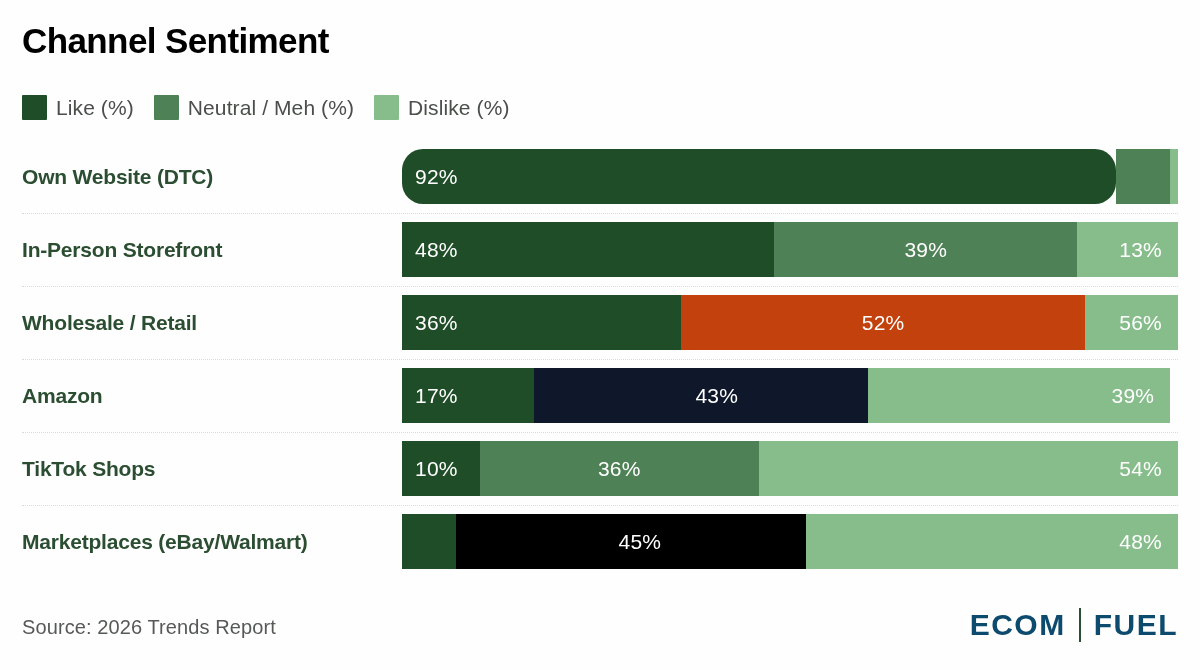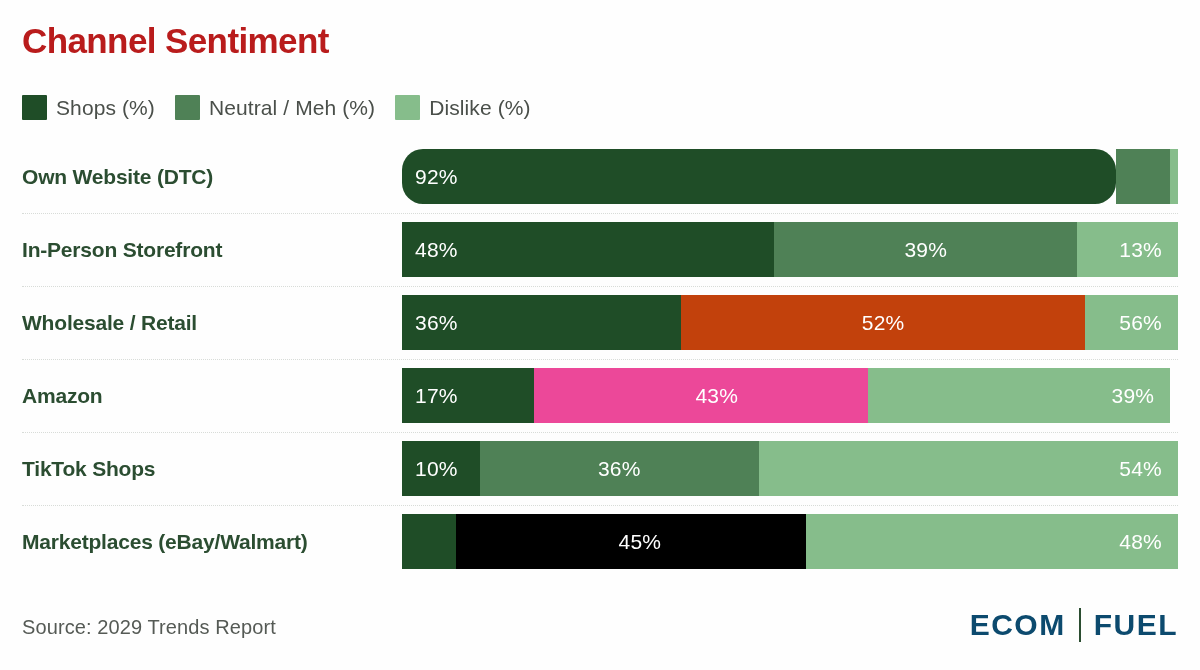--- a/index.html
+++ b/index.html
@@ -20,21 +20,21 @@
   }
 
   
   .chart-title {
     position: absolute;
     left: 22px;
     top: 20px;
     font-size: 35px;
     font-weight: bold;
     letter-spacing: -0.6px;
-    color: #b91c1c;
+    color: #000000;
     line-height: 1.2;
   }
 
   
   .legend {
     position: absolute;
     left: 22px;
     top: 95px;
     display: flex;
     align-items: center;
@@ -152,21 +152,21 @@
 </head>
 <body>
 
 <div class="canvas">
 
   <div class="chart-title">Channel Sentiment</div>
 
   <div class="legend">
       <div class="legend-item">
         <span class="legend-swatch" style="background: rgb(31, 77, 39);"></span>
-        <span class="legend-label">Shops (%)</span>
+        <span class="legend-label">Like (%)</span>
       </div>
       <div class="legend-item">
         <span class="legend-swatch" style="background: rgb(79, 129, 86);"></span>
         <span class="legend-label">Neutral / Meh (%)</span>
       </div>
       <div class="legend-item">
         <span class="legend-swatch" style="background: rgb(134, 189, 139);"></span>
         <span class="legend-label">Dislike (%)</span>
       </div>
     </div>
@@ -212,21 +212,21 @@
           </div>
         </div>
       </div>
       <div class="row">
         <div class="row-sep"></div>
         <div class="row-label">Amazon</div>
         <div class="bar">
           <div class="seg align-left" style="background: rgb(31, 77, 39); flex: 0 0 17%;">
             <span class="seg-value">17%</span>
           </div>
-          <div class="seg align-center" style="background: #ec4899; flex: 0 0 43%; padding-left: 32px;">
+          <div class="seg align-center" style="background: #0f172a; flex: 0 0 43%; padding-left: 32px;">
             <span class="seg-value">43%</span>
           </div>
           <div class="seg align-right" style="background: rgb(134, 189, 139); flex: 0 0 39%;">
             <span class="seg-value">39%</span>
           </div>
         </div>
       </div>
       <div class="row">
         <div class="row-sep"></div>
         <div class="row-label">TikTok Shops</div>
@@ -250,21 +250,21 @@
           <div class="seg align-center" style="background: #000000; flex: 0 0 45%; padding-left: 18px;">
             <span class="seg-value">45%</span>
           </div>
           <div class="seg align-right" style="background: rgb(134, 189, 139); flex: 0 0 48%;">
             <span class="seg-value">48%</span>
           </div>
         </div>
       </div>
     </div>
 
-  <div class="source-note">Source: 2029 Trends Report</div>
+  <div class="source-note">Source: 2026 Trends Report</div>
 
   <div class="brand-logo">
     <span class="brand-word">ECOM</span>
     <span class="brand-divider"></span>
     <span class="brand-word">FUEL</span>
   </div>
 
 </div>
 
 </body></html>

